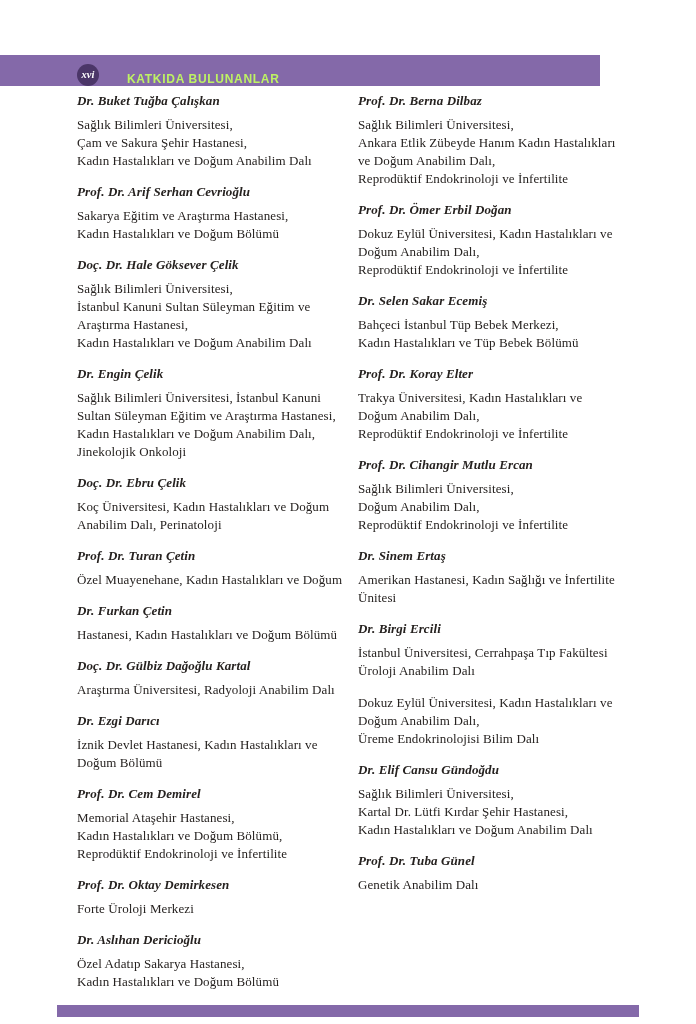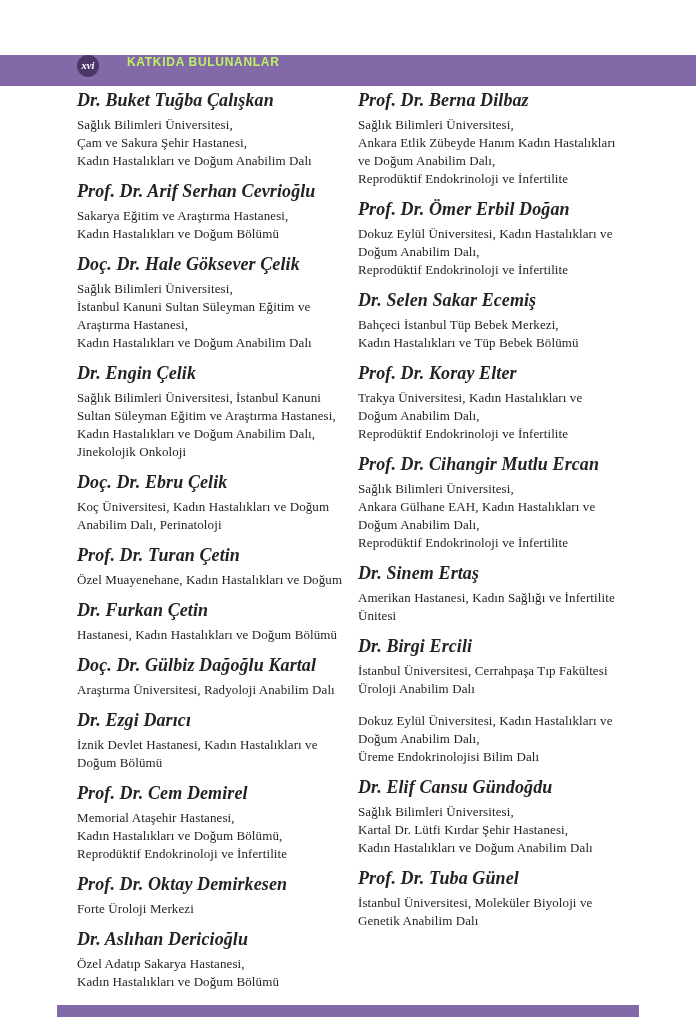--- a/index.html
+++ b/index.html
@@ -12,23 +12,23 @@
   html,body{background:#fff;}
   .page{
     position:relative;
     width:696px;height:1024px;
     background:var(--page-bg);
     overflow:hidden;
     font-family:"Liberation Serif", serif;
     color:var(--text);
   }
   .topbar{
-    position:absolute;left:0;top:55px;width:696px;height:31px;
+    position:absolute;left:0;top:55px;width:600px;height:31px;
     background:var(--header-bg);
-    display:flex;align-items:flex-start;
+    display:flex;align-items:flex-end;
   }
   .badge{
     width:22px;height:22px;border-radius:50%;
     background:var(--badge-bg);
     margin-left:77px;
     display:flex;align-items:center;justify-content:center;
     flex:0 0 auto;
   }
   .badge span{
     color:#fff;
@@ -47,21 +47,21 @@
     position:absolute;top:93px;left:77px;
     width:563px;
     display:flex;gap:13px;
   }
   .col{display:block;}
   .col-left{width:268px;flex:0 0 268px;}
   .col-right{width:282px;flex:0 0 282px;}
   .entry{margin-bottom:14px;}
   .name{
     font-weight:700;font-style:italic;
-    font-size:18px;line-height:15px;
+    font-size:13px;line-height:15px;
     margin-bottom:8px;
     letter-spacing:0.1px;
   }
   .affil{
     font-size:13px;line-height:18px;
     letter-spacing:0.1px;
   }
   .bottom-rule{
     position:absolute;left:57px;top:1005px;
     width:582px;height:12px;
@@ -166,21 +166,20 @@
         </article>
         <article class="entry">
           <div class="name">Prof. Dr. Koray Elter</div>
           <div class="affil">Trakya Üniversitesi, Kadın Hastalıkları ve</div>
           <div class="affil">Doğum Anabilim Dalı,</div>
           <div class="affil">Reprodüktif Endokrinoloji ve İnfertilite</div>
         </article>
         <article class="entry">
           <div class="name">Prof. Dr. Cihangir Mutlu Ercan</div>
           <div class="affil">Sağlık Bilimleri Üniversitesi,</div>
-          <div class="affil">Ankara Gülhane EAH, Kadın Hastalıkları ve</div>
           <div class="affil">Doğum Anabilim Dalı,</div>
           <div class="affil">Reprodüktif Endokrinoloji ve İnfertilite</div>
         </article>
         <article class="entry">
           <div class="name">Dr. Sinem Ertaş</div>
           <div class="affil">Amerikan Hastanesi, Kadın Sağlığı ve İnfertilite</div>
           <div class="affil">Ünitesi</div>
         </article>
         <article class="entry">
           <div class="name">Dr. Birgi Ercili</div>
@@ -193,21 +192,20 @@
           <div class="affil">Üreme Endokrinolojisi Bilim Dalı</div>
         </article>
         <article class="entry">
           <div class="name">Dr. Elif Cansu Gündoğdu</div>
           <div class="affil">Sağlık Bilimleri Üniversitesi,</div>
           <div class="affil">Kartal Dr. Lütfi Kırdar Şehir Hastanesi,</div>
           <div class="affil">Kadın Hastalıkları ve Doğum Anabilim Dalı</div>
         </article>
         <article class="entry">
           <div class="name">Prof. Dr. Tuba Günel</div>
-          <div class="affil">İstanbul Üniversitesi, Moleküler Biyoloji ve</div>
           <div class="affil">Genetik Anabilim Dalı</div>
         </article>
       </section>
   </main>
 
   <footer class="bottom-rule"></footer>
 
 </div>
 
 </body></html>

